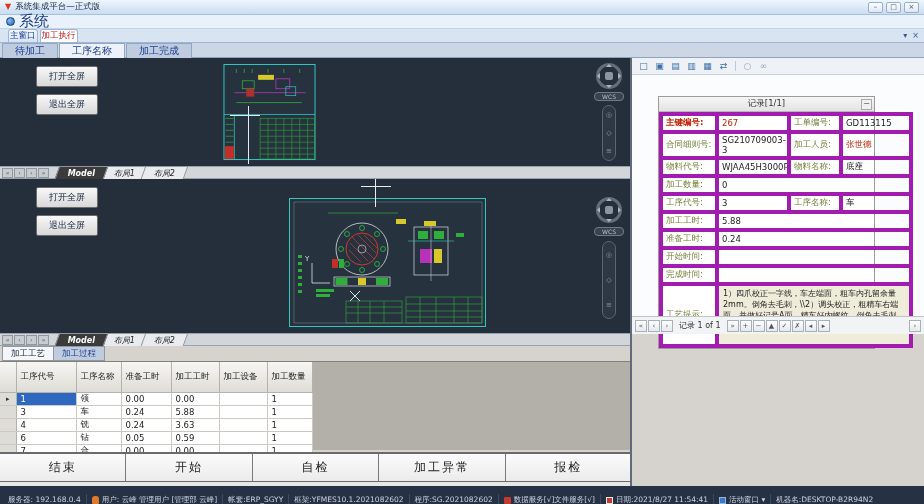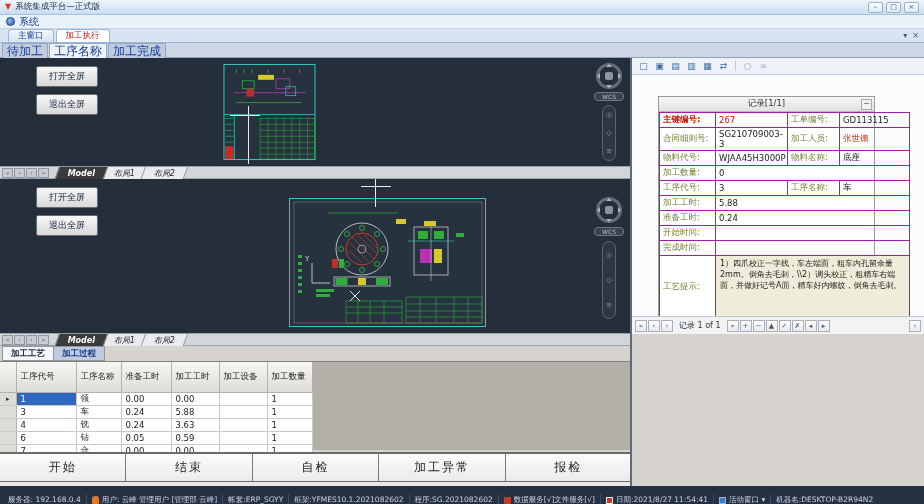--- a/index.html
+++ b/index.html
@@ -9,31 +9,31 @@
 
 .titlebar {position:absolute;left:0;top:0;width:924px;height:15px;background:linear-gradient(#eef5fd,#c9ddf2);border-bottom:1px solid #a8c0dc;display:flex;align-items:center;padding:0 5px;}
 .app-logo {color:#d8381e;font-size:8px;font-weight:bold;margin-right:4px;line-height:8px;}
 .title-text {font-size:8.5px;color:#223246;}
 .win-controls {margin-left:auto;display:flex;gap:3px;}
 .win-btn {width:15px;height:11px;background:linear-gradient(#fbfdff,#dde8f4);border:1px solid #9ab0c8;border-radius:2px;font-size:7px;line-height:9px;text-align:center;color:#44536b;}
 
 
 .menubar {position:absolute;left:0;top:15px;width:924px;height:14px;background:#e9f1fb;border-bottom:1px solid #c4d4e8;display:flex;align-items:center;padding:0 6px;gap:4px;}
 .globe {width:9px;height:9px;border-radius:50%;background:radial-gradient(circle at 35% 35%,#8ab9ec,#1f5fb8);border:1px solid #16407c;}
-.menu-item {color:#1a3c8f;font-size:10px;text-align:right;}
+.menu-item {color:#1a3c8f;font-size:15px;text-align:right;}
 
 
 .maintabs {position:absolute;left:0;top:29px;width:924px;height:14px;background:#d9e4f3;border-bottom:1px solid #9fb6d4;display:flex;align-items:flex-end;padding-left:8px;}
-.mtab {height:13px;padding:0 9px;border:1px solid #9fb6d4;border-bottom:none;border-radius:3px 3px 0 0;display:flex;align-items:center;font-size:8.5px;background:linear-gradient(#f2f7fd,#d5e3f4);color:#1a3c8f;margin-right:2px;}
+.mtab {height:13px;padding:0 1px;border:1px solid #9fb6d4;border-bottom:none;border-radius:3px 3px 0 0;display:flex;align-items:center;font-size:8.5px;background:linear-gradient(#f2f7fd,#d5e3f4);color:#1a3c8f;margin-right:2px;}
 .mtab.active {background:#fdfeff;color:#c02020;}
 .mt-right {position:absolute;right:5px;top:2px;display:flex;gap:5px;color:#3a5a88;font-size:8px;}
 
 
 .subtabs {position:absolute;left:0;top:43px;width:924px;height:15px;background:#cdd6e4;display:flex;padding-left:2px;border-bottom:1px solid #8fa2bc;}
-.stab {height:15px;padding:0 4px;display:flex;align-items:center;font-size:12px;color:#1a3c8f;background:#bfccdf;border:1px solid #93a7c2;border-bottom:none;margin-right:1px;}
+.stab {height:15px;padding:0 12px;display:flex;align-items:center;font-size:10px;color:#1a3c8f;background:#bfccdf;border:1px solid #93a7c2;border-bottom:none;margin-right:1px;}
 .stab.active {background:#edf2fa;}
 
 
 .viewport {position:absolute;left:0;width:630px;background:#252f3b;overflow:hidden;}
 #vp1 {top:58px;height:108px;}
 #vp2 {top:179px;height:154px;}
 .vp-btn {position:absolute;left:36px;width:62px;height:21px;background:linear-gradient(#f8f8f8,#d8d8d8);border:1px solid #6c6c6c;border-radius:2px;font-size:9px;color:#13233b;display:flex;align-items:center;justify-content:center;}
 .xhair {position:absolute;background:#e8ecf0;}
 
 
@@ -51,21 +51,21 @@
 .layoutstrip {position:absolute;left:0;width:630px;height:13px;background:#d2d6db;border-top:1px solid #9aa2ab;border-bottom:1px solid #9aa2ab;display:flex;align-items:center;}
 #strip1 {top:166px;} #strip2 {top:333px;}
 .vcr {display:flex;margin-left:2px;gap:1px;}
 .vcr-btn {width:11px;height:10px;background:#c8ccd1;border:1px solid #8f979f;font-size:6px;line-height:8px;text-align:center;color:#444;}
 .ltabs {display:flex;margin-left:8px;height:13px;}
 .ltab {padding:0 10px;font-size:8px;font-style:italic;display:flex;align-items:center;transform:skewX(-20deg);border:1px solid #8f979f;border-bottom:none;background:#e9ebee;margin-right:-3px;color:#222;}
 .ltab span {transform:skewX(20deg);}
 .ltab.model {background:#3b3b3b;color:#fff;font-weight:bold;z-index:2;}
 
 
-.proctabs {position:absolute;left:2px;top:346px;height:15px;display:flex;font-weight:bold;}
+.proctabs {position:absolute;left:2px;top:346px;height:15px;display:flex;}
 .ptab {padding:0 8px;font-size:8.5px;display:flex;align-items:center;border:1px solid #8f979f;height:15px;}
 .ptab.active {background:#f4f6f9;color:#16243c;}
 .ptab.inactive {background:#bfccdf;color:#1a3c8f;border-left:none;}
 
 
 .gridwrap {position:absolute;left:0;top:361px;width:630px;height:89px;background:#b2b0a8;border-top:1px solid #82807a;}
 table.grid {border-collapse:collapse;table-layout:fixed;width:312px;font-size:8.5px;}
 .grid th {background:linear-gradient(#f7f6f3,#dedcd6);border-right:1px solid #b4b2aa;border-bottom:1px solid #b4b2aa;font-weight:normal;height:30px;text-align:left;padding-left:4px;color:#222;}
 .grid td {border-right:1px solid #cbc9c2;border-bottom:1px solid #cbc9c2;height:13px;padding-left:4px;background:#fff;color:#222;}
 .grid td.rowsel {background:#dedcd6;border-right:1px solid #b4b2aa;text-align:center;padding:0;font-size:7px;color:#333;}
@@ -91,21 +91,21 @@
 .rp-white {position:absolute;left:0;top:0;width:292px;height:276px;background:#fbfcfd;}
 .rp-toolbar {position:absolute;left:0;top:0;width:292px;height:17px;background:#eef2f7;border-bottom:1px solid #c8d2de;display:flex;align-items:center;gap:3px;padding:0 5px;}
 .ti {width:13px;height:13px;font-size:9px;line-height:13px;text-align:center;color:#3a6ea5;}
 .ti.gray {color:#9aa4ae;}
 .ti-sep {width:1px;height:10px;background:#c0c8d2;margin:0 2px;}
 
 .record-card {position:absolute;left:26px;top:38px;width:217px;background:#fff;border:1px solid #9a9a9a;}
 .rc-title {height:15px;background:linear-gradient(#f6f6f6,#e3e3e3);border-bottom:1px solid #b8b8b8;display:flex;align-items:center;justify-content:center;position:relative;font-size:8.5px;color:#333;}
 .rc-collapse {position:absolute;right:2px;top:2px;width:11px;height:11px;border:1px solid #aaa;background:#f0f0f0;font-size:8px;line-height:8px;text-align:center;color:#555;}
 .rc-table {width:100%;border-collapse:collapse;font-size:8.5px;table-layout:fixed;}
-.rc-table td {border:1px solid #a21caf;padding:1px 3px;height:13px;vertical-align:middle;overflow:hidden;}
+.rc-table td {border:4px solid #a21caf;padding:1px 3px;height:13px;vertical-align:middle;overflow:hidden;}
 .lab {color:#76803a;}
 .lab.red {color:#c42000;font-weight:bold;}
 .val {color:#222;}
 .val.red {color:#c42000;}
 td.hint {background:#efecd9;font-size:8px;line-height:1.4;padding:2px 4px;vertical-align:top;color:#222;}
 
 .rp-nav {position:absolute;left:0;top:258px;width:292px;height:18px;background:#f2f3f5;border-top:1px solid #c0c4ca;display:flex;align-items:center;gap:1px;padding:0 3px;font-size:8px;color:#333;}
 .nav-btn {width:12px;height:12px;border:1px solid #a8b0ba;background:linear-gradient(#fdfdfd,#e7e9ed);font-size:7px;line-height:10px;text-align:center;color:#555;}
 .nav-label {margin:0 5px;}
 .nav-scroll {margin-left:auto;}
@@ -417,22 +417,22 @@
         <td>0.00</td>
         <td>0.00</td>
         <td></td>
         <td>1</td>
       </tr>
     </tbody>
       </table>
   </div>
 
   <div class="actions">
+    <div class="action-btn">结束</div>
     <div class="action-btn">开始</div>
-    <div class="action-btn">结束</div>
     <div class="action-btn">自检</div>
     <div class="action-btn">加工异常</div>
     <div class="action-btn">报检</div>
   </div>
   <div class="gapbar"></div>
 
   <div class="statusbar">
     <span class="sb-item">
         <span>服务器: 192.168.0.4</span>
       </span>

